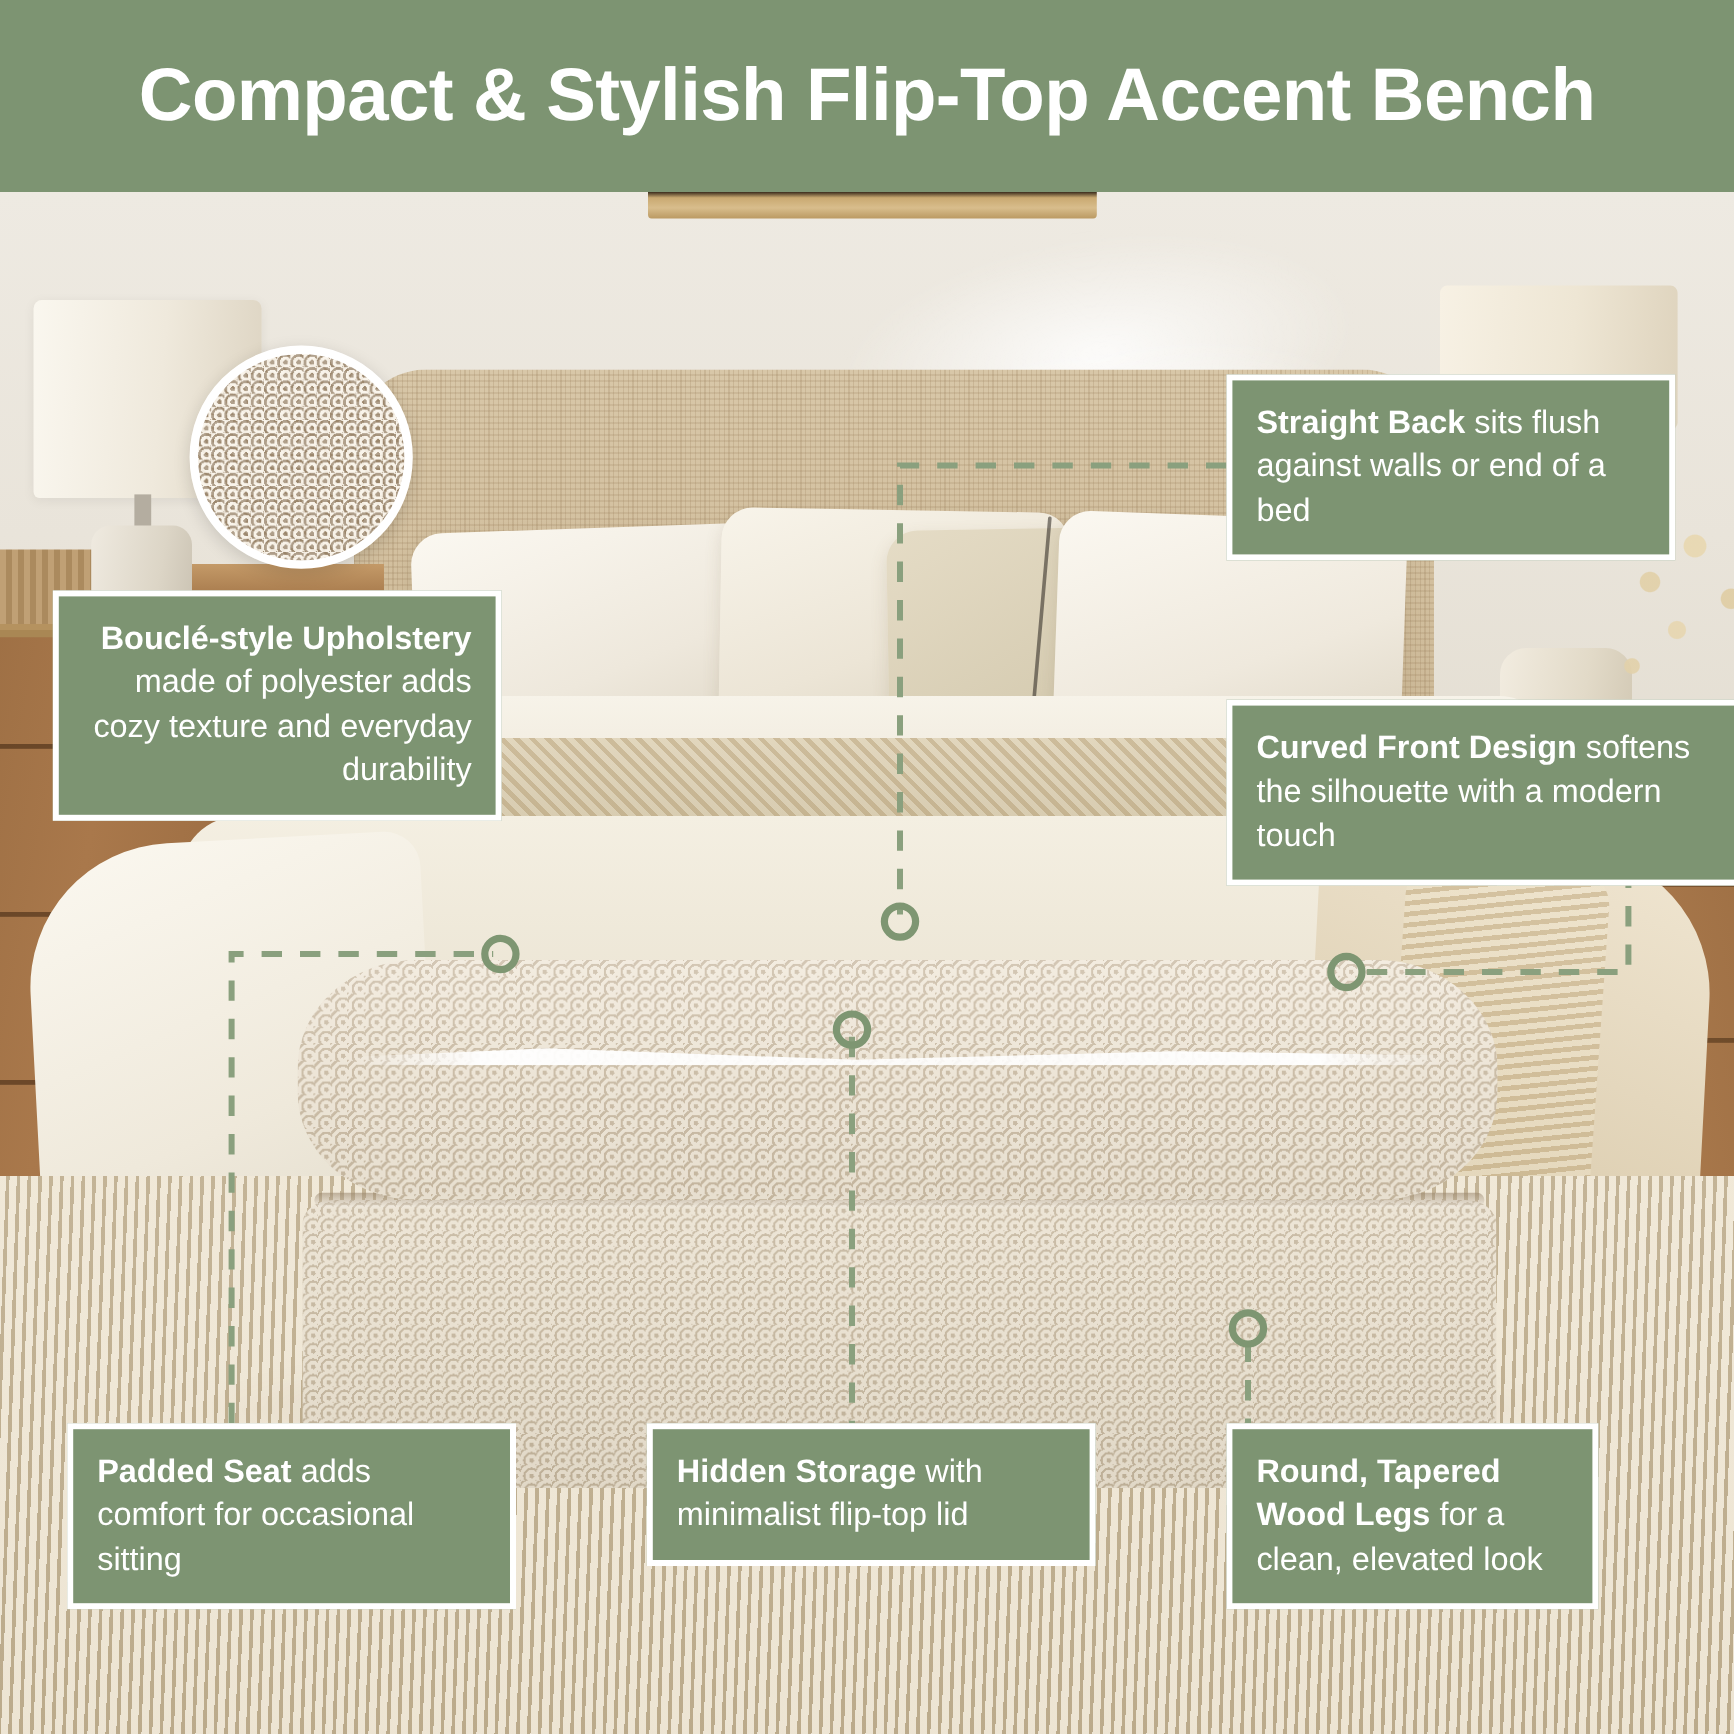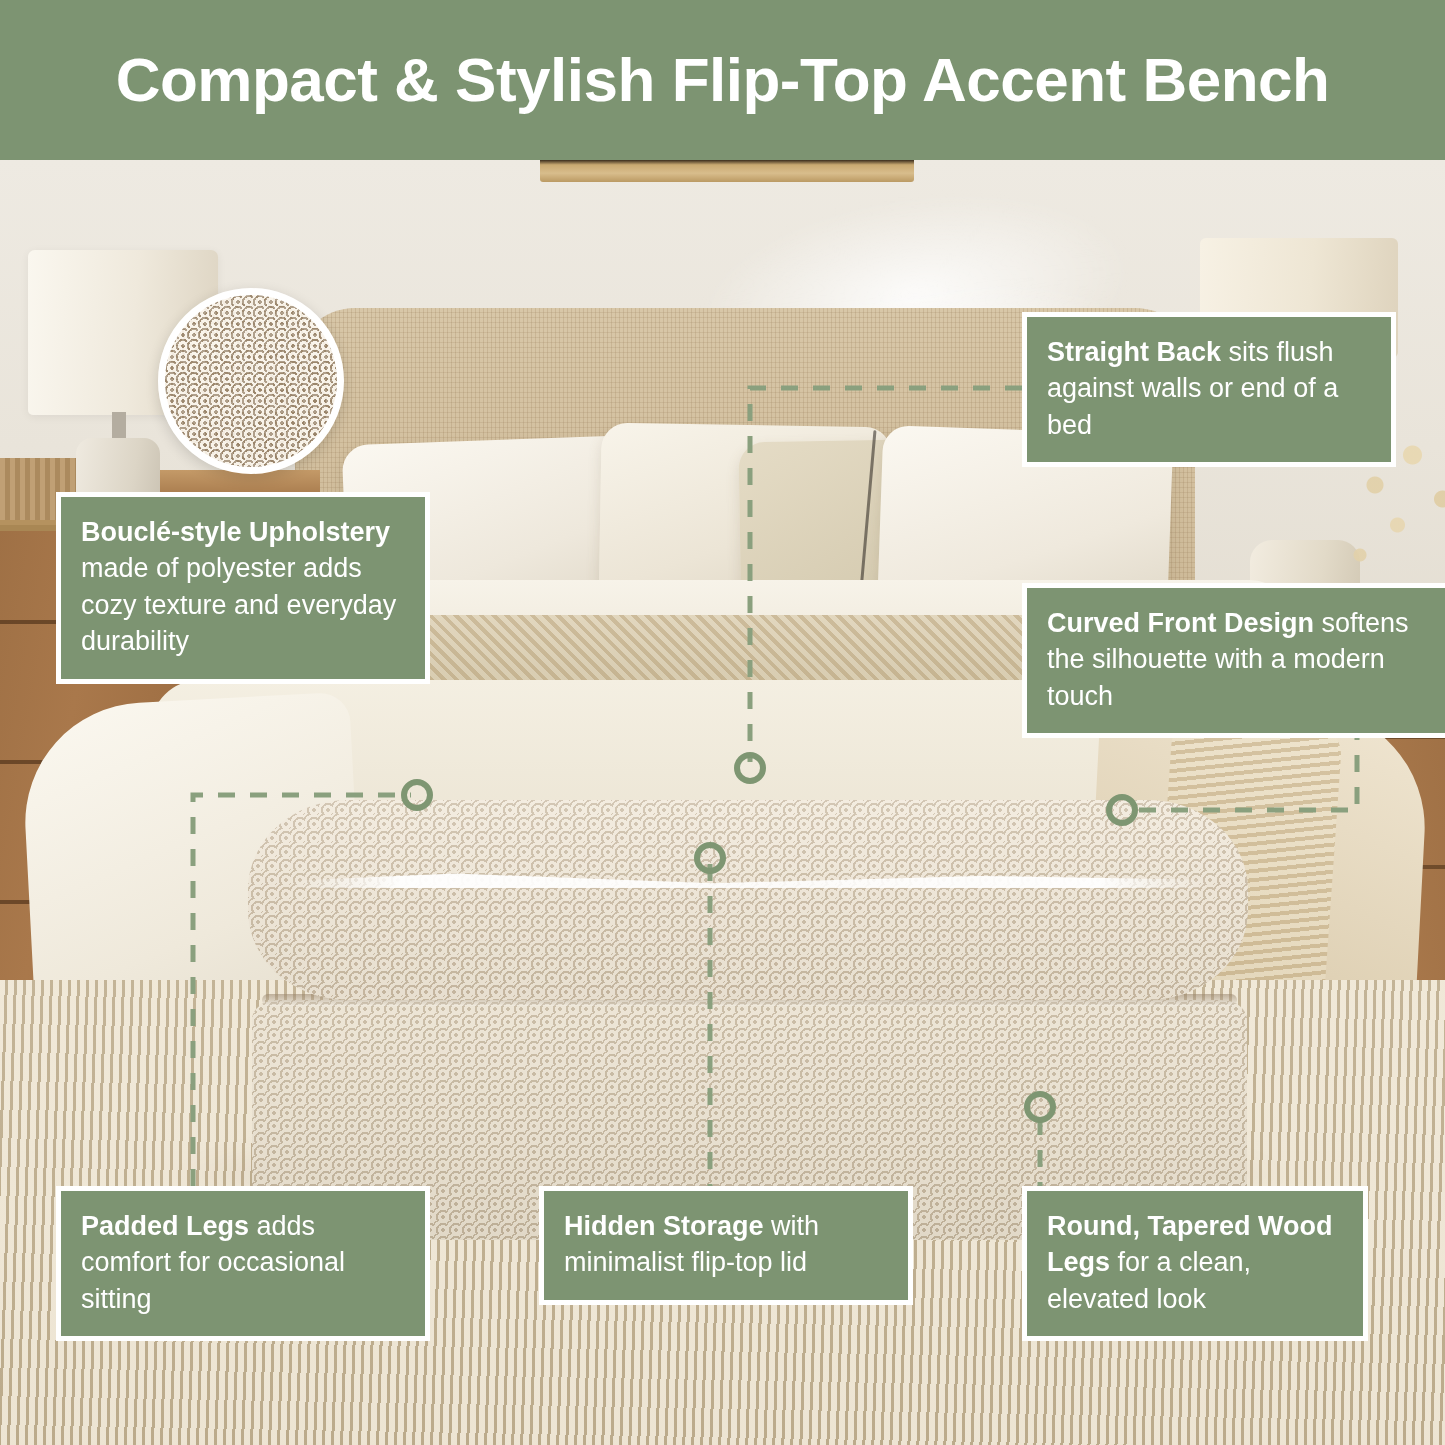--- a/index.html
+++ b/index.html
@@ -275,25 +275,25 @@
     color:#ffffff;
     padding:17px 20px 19px 20px;
     font-size:27px;
     line-height:1.35;
     z-index:60;
   }
   .callout b { font-weight:bold; }
   .callout span.rest { font-weight:normal; }
 
   #callout-straight-back { left:1022px; top:312px; width:374px; }
-  #callout-upholstery    { left:56px;   top:492px; width:374px; }
+  #callout-upholstery    { left:44px;   top:492px; width:374px;text-align:right; }
   #callout-curved-front  { left:1022px; top:583px; width:442px; }
   #callout-padded-seat   { left:56px;   top:1186px; width:374px; }
   #callout-hidden-storage{ left:539px;  top:1186px; width:374px; }
-  #callout-wood-legs     { left:1022px; top:1186px; width:346px; }
+  #callout-wood-legs     { left:1022px; top:1186px; width:310px; }
 </style>
 </head>
 <body>
 
 <div id="stage">
 
   <div id="header-band">
     <div id="header-title">Compact &amp; Stylish Flip-Top Accent Bench</div>
   </div>
 
@@ -386,21 +386,21 @@
 
   <div class="callout" id="callout-upholstery">
     <b>Bouclé-style Upholstery</b><span class="rest"> made of polyester adds cozy texture and everyday durability</span>
   </div>
 
   <div class="callout" id="callout-curved-front">
     <b>Curved Front Design</b><span class="rest"> softens the silhouette with a modern touch</span>
   </div>
 
   <div class="callout" id="callout-padded-seat">
-    <b>Padded Legs</b><span class="rest"> adds comfort for occasional sitting</span>
+    <b>Padded Seat</b><span class="rest"> adds comfort for occasional sitting</span>
   </div>
 
   <div class="callout" id="callout-hidden-storage">
     <b>Hidden Storage</b><span class="rest"> with minimalist flip-top lid</span>
   </div>
 
   <div class="callout" id="callout-wood-legs">
     <b>Round, Tapered Wood Legs</b><span class="rest"> for a clean, elevated look</span>
   </div>
 

